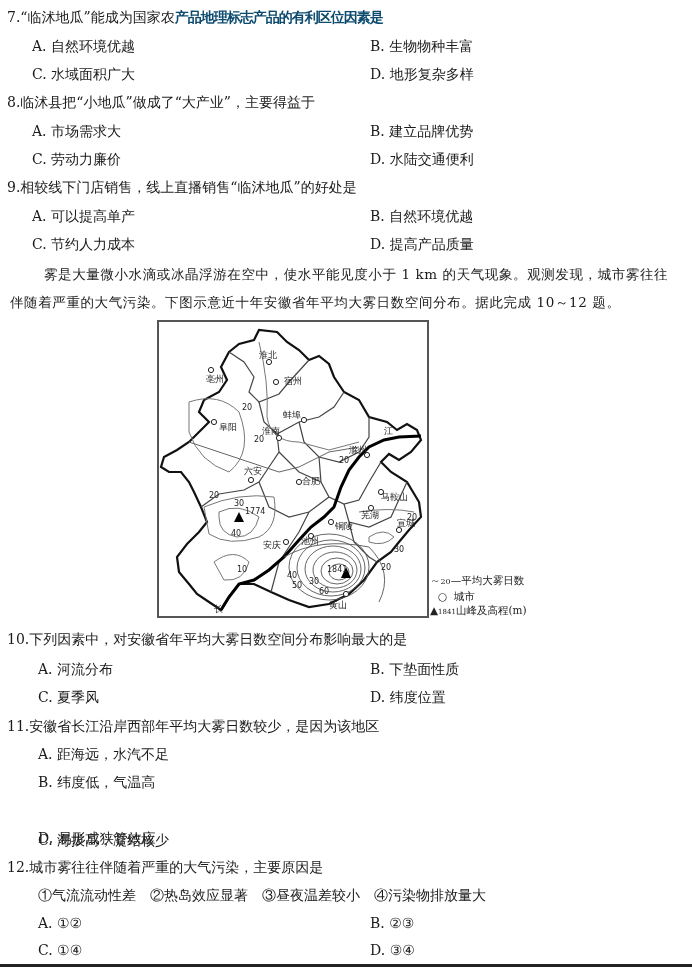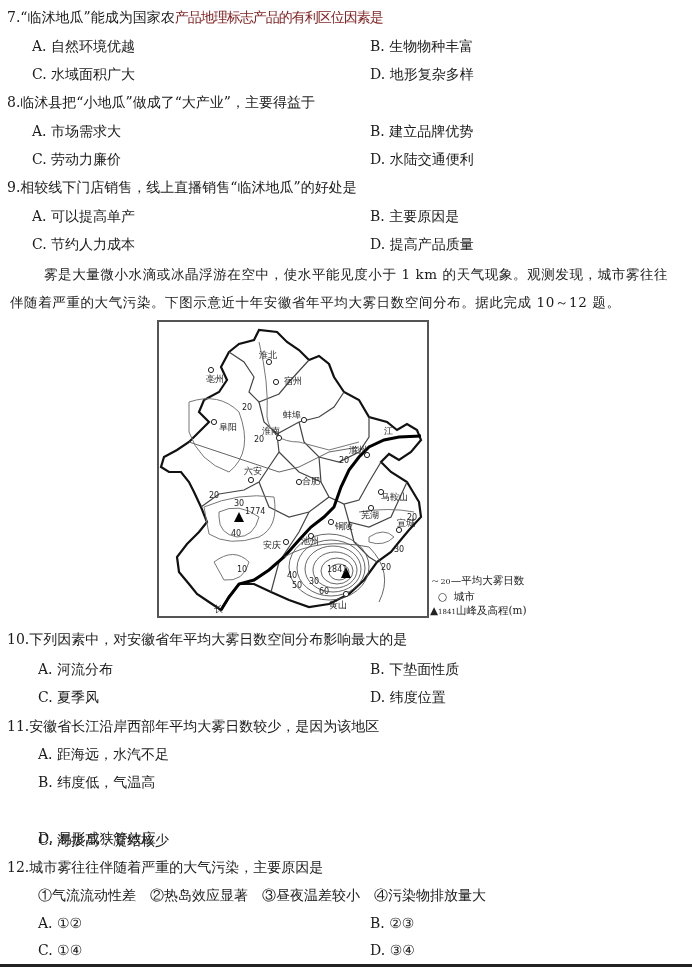--- a/index.html
+++ b/index.html
@@ -7,21 +7,21 @@
     width: 692px; height: 968px; position: relative; overflow: hidden;
     font-family: "DejaVu Serif", "Liberation Serif", serif;
     color: #1a1a1a; font-size: 14px;
   }
   .line { position: absolute; white-space: nowrap; font-size: 14px; line-height: 18px; }
   .q { left: 7px; }
   .optA { left: 32px; }
   .optB { left: 370px; }
   .opt11 { left: 38px; }
   .para { left: 10px; font-size: 13.5px; letter-spacing: 0.6px; }
-  .garbled { letter-spacing: -1px; font-weight: normal; color: #7f1d1d; }
+  .garbled { letter-spacing: -1px; font-weight: bold; color: #0c4a6e; }
   .map-frame {
     position: absolute; left: 157px; top: 320px; width: 272px; height: 298px;
     border: 2px solid #555; box-sizing: border-box; background: #fff;
   }
   .map-frame svg { position: absolute; left: 0; top: 0; }
   .legend { position: absolute; left: 430px; top: 573px; font-size: 10.5px; line-height: 14px; color: #222; }
   .legend .row { white-space: nowrap; }
   .bottom-rule { position: absolute; left: 0; top: 964px; width: 692px; height: 3px; background: #222; }
   .maplabel { font-family: "DejaVu Serif", serif; font-size: 9px; fill: #222; }
   .contlabel { font-family: "DejaVu Sans", sans-serif; font-size: 8px; fill: #222; }
@@ -42,21 +42,21 @@
 </div>
 <div class="line optA" style="top:122px;">A. 市场需求大</div>
 <div class="line optB" style="top:122px;">B. 建立品牌优势</div>
 <div class="line optA" style="top:150px;text-align:right;">C. 劳动力廉价</div>
 <div class="line optB" style="top:150px;">D. 水陆交通便利</div>
 
 <div class="line q" style="top:178px;">
   <span>9.</span><span>相较线下门店销售，线上直播销售“临沭地瓜”的好处是</span>
 </div>
 <div class="line optA" style="top:207px;">A. 可以提高单产</div>
-<div class="line optB" style="top:207px;">B. 主要原因是</div>
+<div class="line optB" style="top:207px;">B. 自然环境优越</div>
 <div class="line optA" style="top:235px;">C. 节约人力成本</div>
 <div class="line optB" style="top:235px;">D. 提高产品质量</div>
 
 <div class="line para" style="left:44px; top:265px;">雾是大量微小水滴或冰晶浮游在空中，使水平能见度小于 1 km 的天气现象。观测发现，城市雾往往</div>
 <div class="line para" style="top:293px;">伴随着严重的大气污染。下图示意近十年安徽省年平均大雾日数空间分布。据此完成 10～12 题。</div>
 
 <div class="map-frame">
   <svg width="268" height="294" viewBox="0 0 268 294">
 
     <path d="M70,30 L80,22 L95,18 L100,8 L118,10 L128,20 L140,28 L150,38 L160,34 L170,42 L175,55 L185,70 L200,78 L210,95 L228,100 L238,108 L248,102 L258,108 L262,118 L252,130 L240,138 L230,132 L222,140 L232,150 L248,160 L260,180 L262,195 L250,208 L240,220 L232,230 L218,240 L205,258 L190,272 L170,282 L150,285 L130,278 L112,270 L95,262 L80,262 L70,275 L62,288 L50,280 L38,272 L30,262 L20,250 L18,235 L28,222 L40,210 L48,200 L42,185 L35,170 L30,160 L22,150 L10,150 L2,145 L5,135 L18,128 L30,120 L40,110 L50,100 L40,90 L45,78 L60,70 L68,58 L62,45 Z" fill="none" stroke="#111" stroke-width="2.2"></path>

